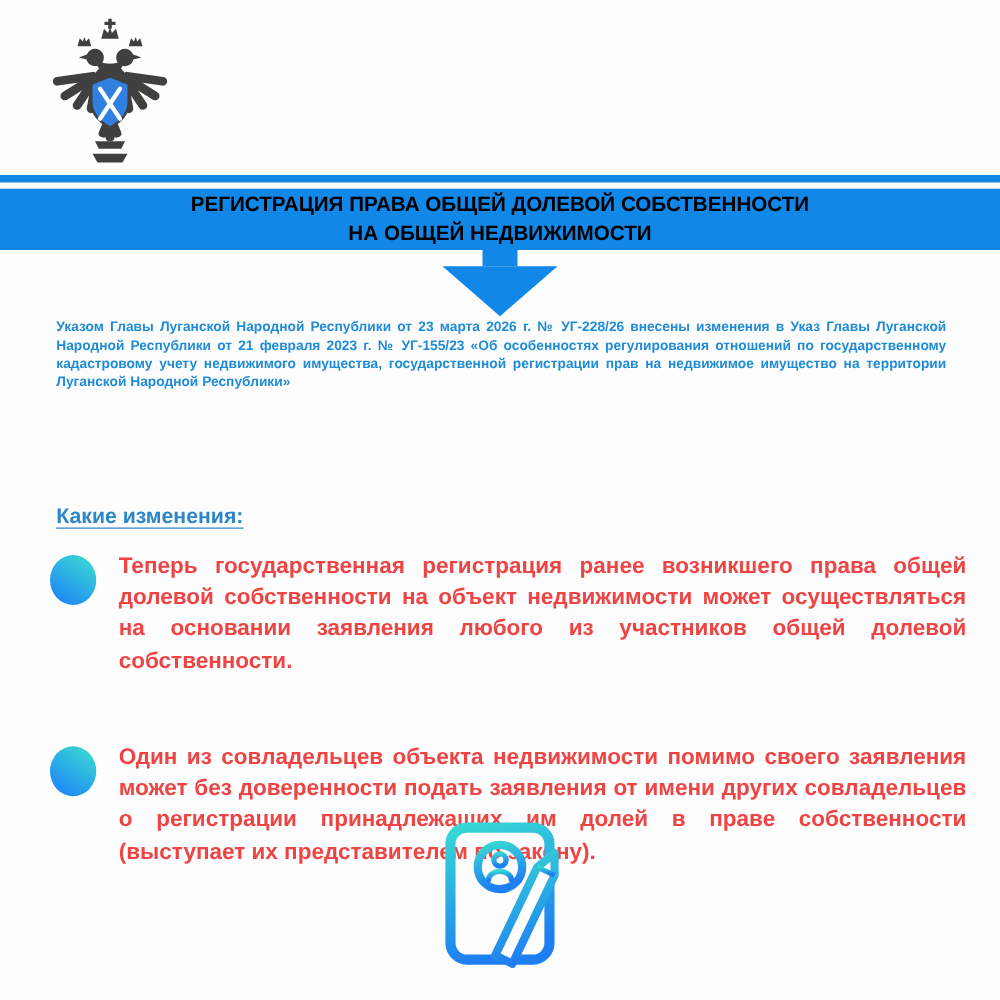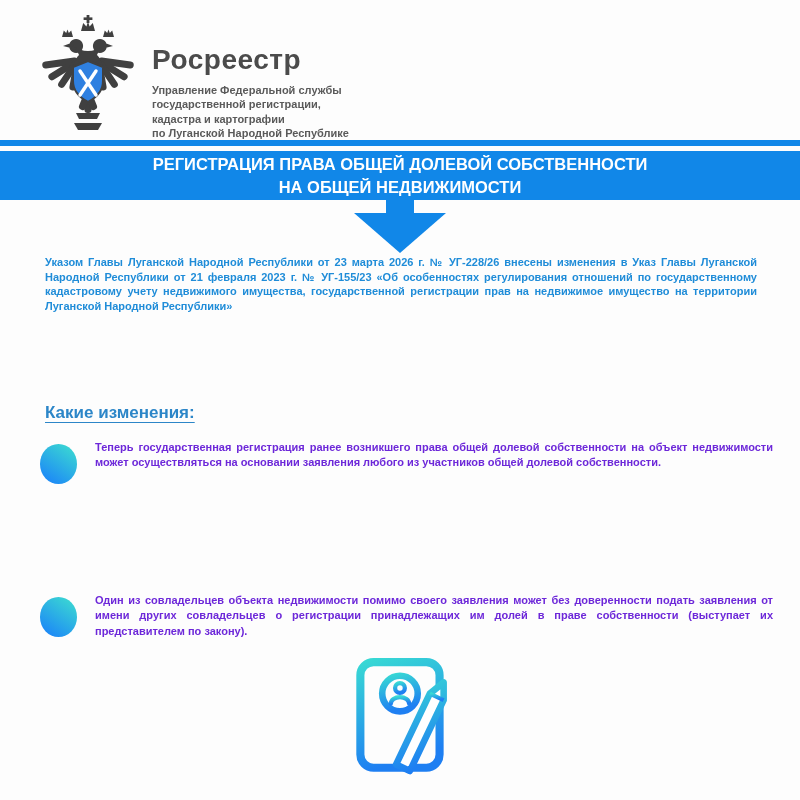--- a/index.html
+++ b/index.html
@@ -15,21 +15,21 @@
   .logo-row { position:absolute; top:14px; left:38px; display:flex; gap:14px; }
   .eagle { width:100px; height:122px; }
   .brand-block { margin-top:30px; }
   .brand-name { font-size:28px; font-weight:bold; color:#4b4b4b; letter-spacing:0.5px; }
   .brand-subtitle { margin-top:7px; font-size:11px; font-weight:bold; color:#5a5a5a; line-height:1.3; }
 
   
   .top-strip { position:absolute; top:140px; left:0; width:800px; height:6px; background:#1187e8; }
   .banner {
     position:absolute; top:151px; left:0; width:800px; height:49px;
-    background:#1187e8; color:#ffffff;
+    background:#1187e8; color:#000000;
     display:flex; flex-direction:column; justify-content:center; align-items:center;
     font-weight:bold; font-size:16.5px; line-height:1.35; text-align:center;
   }
   .arrow-stem { position:absolute; top:200px; left:386px; width:28px; height:13px; background:#1187e8; }
   .arrow-tri {
     position:absolute; top:213px; left:354px; width:0; height:0;
     border-left:46px solid transparent; border-right:46px solid transparent;
     border-top:40px solid #1187e8;
   }
 
@@ -51,21 +51,21 @@
 
   .bullet-row { position:absolute; left:40px; width:735px; display:flex; gap:18px; }
   .row-1 { top:440px; }
   .row-2 { top:565px;margin-top:28px; }
   .bullet-dot {
     width:37px; height:40px; border-radius:50%;
     background:linear-gradient(215deg,#3bd8d2 8%,#1e8cf5 85%);
     flex-shrink:0; margin-top:4px;
   }
   .bullet-text {
-    font-size:11px; font-weight:600; color:#6d28d9;
+    font-size:18px; font-weight:600; color:#ef4444;
     text-align:justify; line-height:1.4; width:678px;
   }
 
   
   .doc-icon-wrap { position:absolute; top:656px; left:336px; width:132px; height:132px; }
 </style>
 </head>
 <body>
 
 <div class="page">
@@ -106,29 +106,20 @@
         <path d="M38 98 h24 l-3 6 h-18 z"></path>
         <path d="M36 108 h28 l-4 7 h-20 z"></path>
       </g>
 
       <path d="M50 46 l15 6 v14 c0 11 -7.5 17 -15 21 c-7.5 -4 -15 -10 -15 -21 v-14 z" fill="#2f80e0" stroke="#404040" stroke-width="2"></path>
       <g stroke="#ffffff" stroke-width="3.4" stroke-linecap="round">
         <line x1="42" y1="56" x2="58" y2="80"></line>
         <line x1="58" y1="56" x2="42" y2="80"></line>
       </g>
     </svg>
-    <div class="brand-block">
-      <div class="brand-name">Росреестр</div>
-      <div class="brand-subtitle">
-        <div>Управление Федеральной службы</div>
-        <div>государственной регистрации,</div>
-        <div>кадастра и картографии</div>
-        <div>по Луганской Народной Республике</div>
-      </div>
-    </div>
   </div>
 
   <div class="top-strip"></div>
   <div class="banner">
     <div>РЕГИСТРАЦИЯ ПРАВА ОБЩЕЙ ДОЛЕВОЙ СОБСТВЕННОСТИ</div>
     <div>НА ОБЩЕЙ НЕДВИЖИМОСТИ</div>
   </div>
   <div class="arrow-stem"></div>
   <div class="arrow-tri"></div>
 

